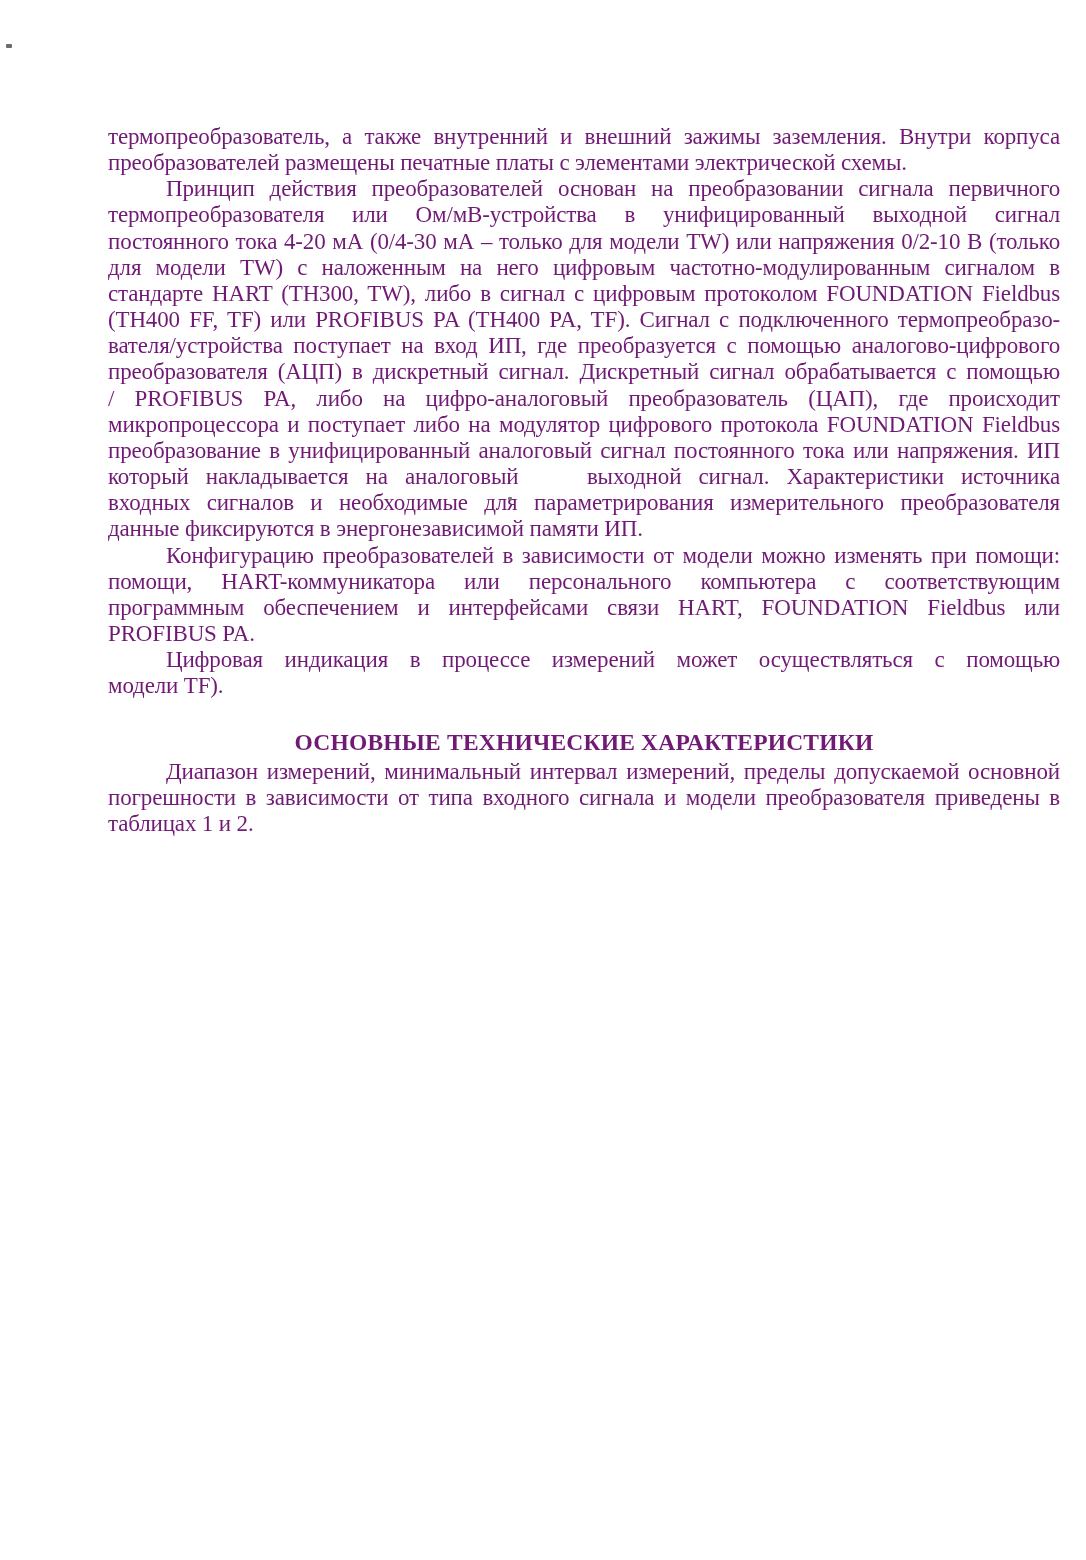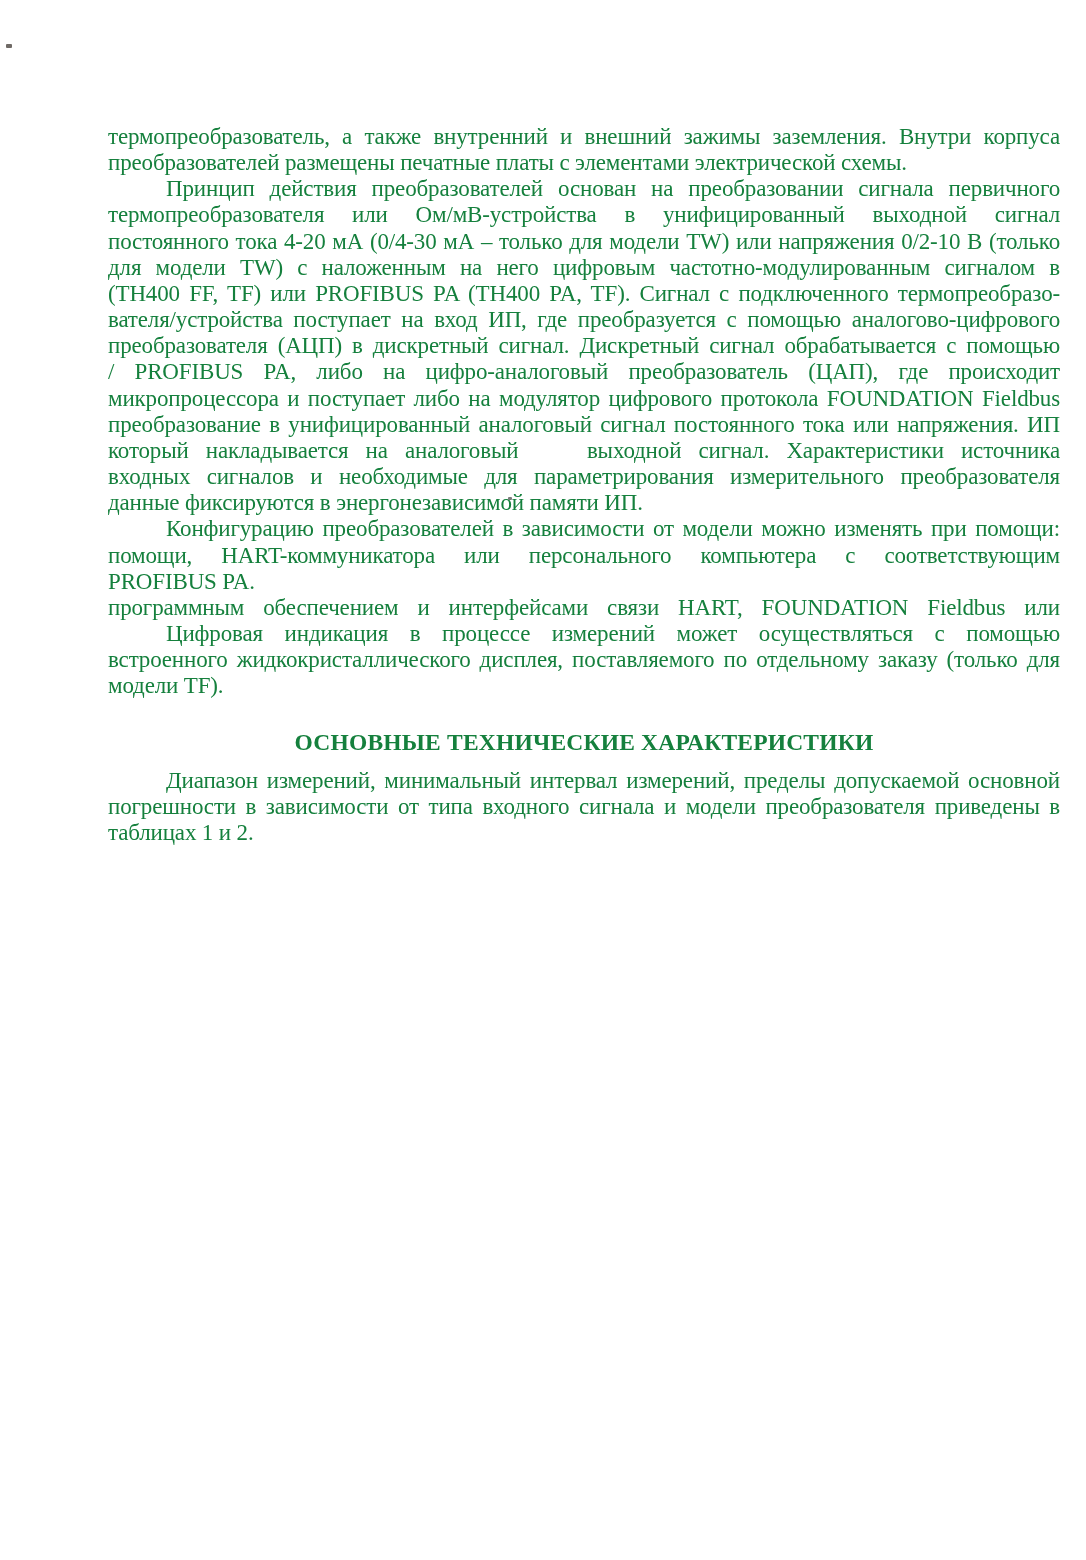--- a/index.html
+++ b/index.html
@@ -7,21 +7,21 @@
     padding: 0;
     background: #ffffff;
   }
   .page {
     position: relative;
     width: 1086px;
     height: 1117px;
     background: #ffffff;
     overflow: hidden;
     font-family: "Liberation Serif", serif;
-    color: #15803d;
+    color: #701a75;
   }
   .text-block {
     position: absolute;
     left: 108px;
     top: 124px;
     width: 952px;
     font-size: 23px;
     line-height: 26.15px;
     letter-spacing: -0.15px;
   }
@@ -32,21 +32,21 @@
     -moz-text-align-last: justify;
     white-space: pre-wrap;
   }
   .line.first { text-indent: 58px; }
   .line.last  { text-align-last: left; -moz-text-align-last: left; }
   .heading {
     font-weight: bold;
     text-align: center;
     font-size: 23.5px;
     margin-top: 30px;
-    margin-bottom: 12px;
+    margin-bottom: 3px;
     letter-spacing: 0.2px;
   }
   .speck {
     position: absolute;
     border-radius: 1px;
   }
 </style>
 </head>
 <body>
 
@@ -54,39 +54,39 @@
   <div class="text-block">
       <div class="para">
         <div class="line">термопреобразователь, а также внутренний и внешний зажимы заземления. Внутри корпуса</div>
         <div class="line last">преобразователей размещены печатные платы с элементами электрической схемы.</div>
       </div>
       <div class="para">
         <div class="line first">Принцип действия преобразователей основан на преобразовании сигнала первичного</div>
         <div class="line">термопреобразователя или Ом/мВ-устройства в унифицированный выходной сигнал</div>
         <div class="line">постоянного тока 4-20 мА (0/4-30 мА – только для модели TW) или напряжения 0/2-10 В (только</div>
         <div class="line">для модели TW) с наложенным на него цифровым частотно-модулированным сигналом в</div>
+        <div class="line">стандарте HART (TH300, TW), либо в сигнал с цифровым протоколом FOUNDATION Fieldbus</div>
         <div class="line">(TH400 FF, TF) или PROFIBUS PA (TH400 PA, TF). Сигнал с подключенного термопреобразо-</div>
         <div class="line">вателя/устройства поступает на вход ИП, где преобразуется с помощью аналогово-цифрового</div>
         <div class="line">преобразователя (АЦП) в дискретный сигнал. Дискретный сигнал обрабатывается с помощью</div>
         <div class="line">/ PROFIBUS PA, либо на цифро-аналоговый преобразователь (ЦАП), где происходит</div>
         <div class="line">микропроцессора и поступает либо на модулятор цифрового протокола FOUNDATION Fieldbus</div>
         <div class="line">преобразование в унифицированный аналоговый сигнал постоянного тока или напряжения. ИП</div>
         <div class="line">который накладывается на аналоговый   выходной сигнал. Характеристики источника</div>
         <div class="line">входных сигналов и необходимые для параметрирования измерительного преобразователя</div>
         <div class="line last">данные фиксируются в энергонезависимой памяти ИП.</div>
       </div>
       <div class="para">
         <div class="line first">Конфигурацию преобразователей в зависимости от модели можно изменять при помощи:</div>
         <div class="line">помощи, HART-коммуникатора или персонального компьютера с соответствующим</div>
+        <div class="line">программным обеспечением и интерфейсами связи HART, FOUNDATION Fieldbus или</div>
         <div class="line last">PROFIBUS PA.</div>
-        <div class="line">программным обеспечением и интерфейсами связи HART, FOUNDATION Fieldbus или</div>
       </div>
       <div class="para">
         <div class="line first">Цифровая индикация в процессе измерений может осуществляться с помощью</div>
-        <div class="line">встроенного жидкокристаллического дисплея, поставляемого по отдельному заказу (только для</div>
         <div class="line last">модели TF).</div>
       </div>
       <div class="heading">ОСНОВНЫЕ ТЕХНИЧЕСКИЕ ХАРАКТЕРИСТИКИ</div>
       <div class="para">
         <div class="line first">Диапазон измерений, минимальный интервал измерений, пределы допускаемой основной</div>
         <div class="line">погрешности в зависимости от типа входного сигнала и модели преобразователя приведены в</div>
         <div class="line last">таблицах 1 и 2.</div>
       </div>
     </div>
   <div></div>

